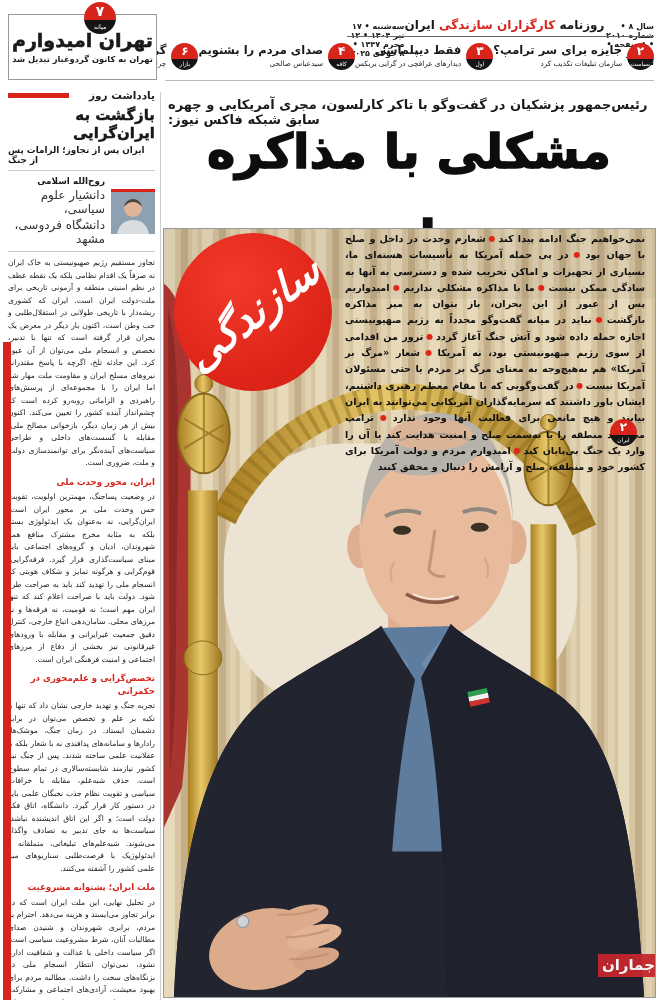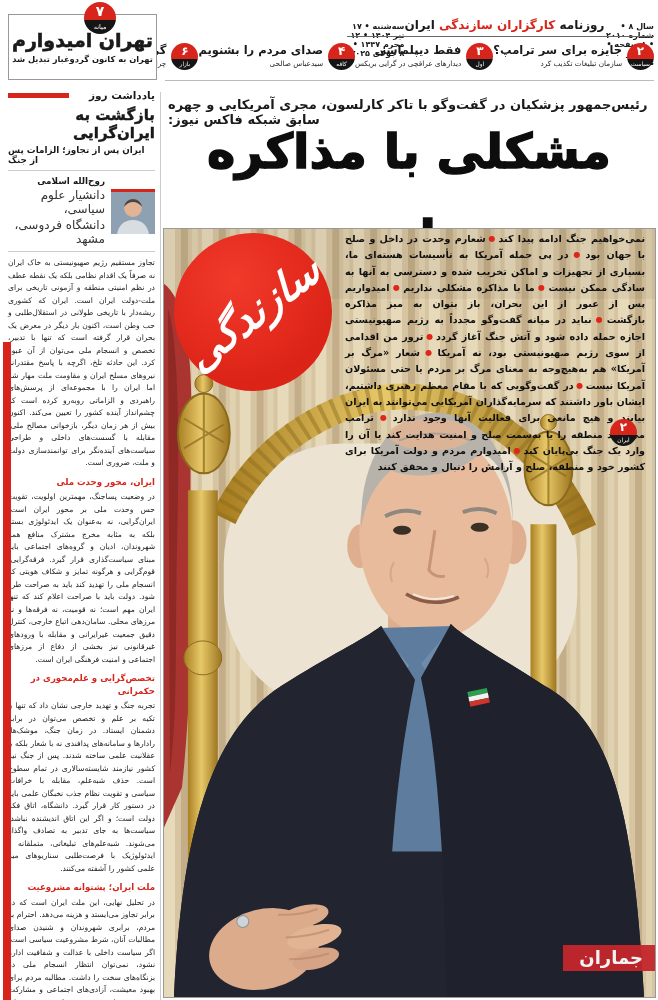--- a/index.html
+++ b/index.html
@@ -69,22 +69,22 @@
   .lede{position:absolute;top:2px;right:10px;width:300px;font-size:9.6px;font-weight:bold;
         line-height:16.3px;text-align:justify;text-align-last:right;color:#101010}
   .lede .b{color:#e02618;font-size:8px;padding:0 2px;vertical-align:1px}
 
   .logo{position:absolute;left:10px;top:4px;width:158px;height:158px;border-radius:50%;
         background:radial-gradient(circle at 38% 30%,#f23a2b,#dc2317 70%);
         display:flex;align-items:center;justify-content:center}
   .logo span{transform:rotate(-38deg) skewX(-8deg);font-size:42px;font-weight:bold;font-style:italic;color:#fff}
 
   .badge{position:absolute;top:190px;right:18px}
-  .watermark{position:absolute;right:-4px;bottom:26px;background:#c4272c;color:#fff;font-weight:bold;
-             font-size:18px;padding:2px 16px 3px;opacity:.95;letter-spacing:1px}
+  .watermark{position:absolute;right:-4px;bottom:20px;background:#c4272c;color:#fff;font-weight:bold;
+             font-size:15px;padding:2px 4px 3px;opacity:.95;letter-spacing:1px}
 </style>
 </head>
 <body>
 
 <div class="page">
 
   <div class="topline">
     <span>سال ۸ • شماره ۲۰۱۰ • ۸ صفحه • ۱۰هزار تومان</span>
     <span class="paper-name">
       <span>روزنامه</span>

